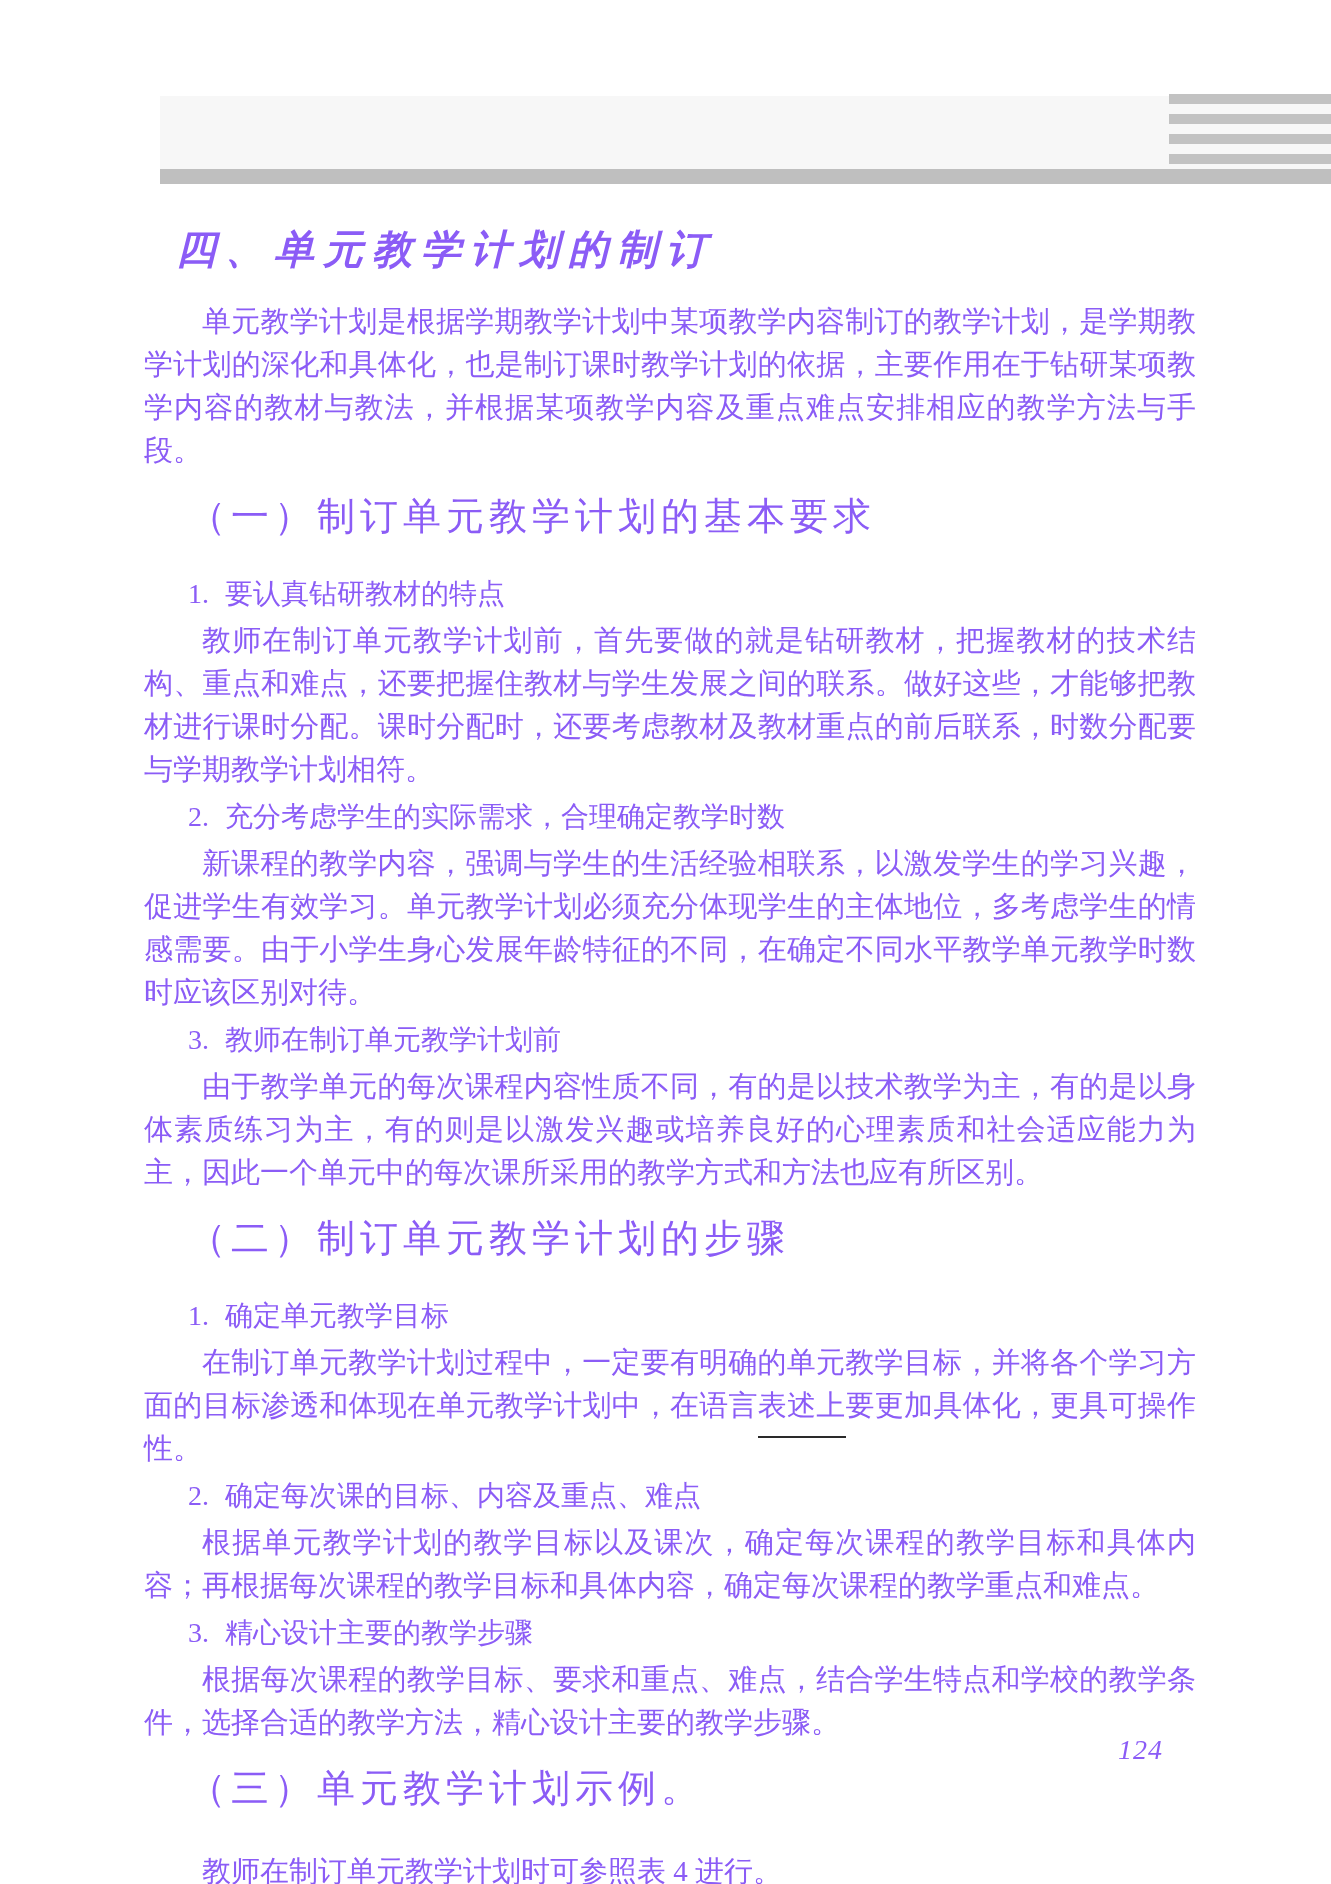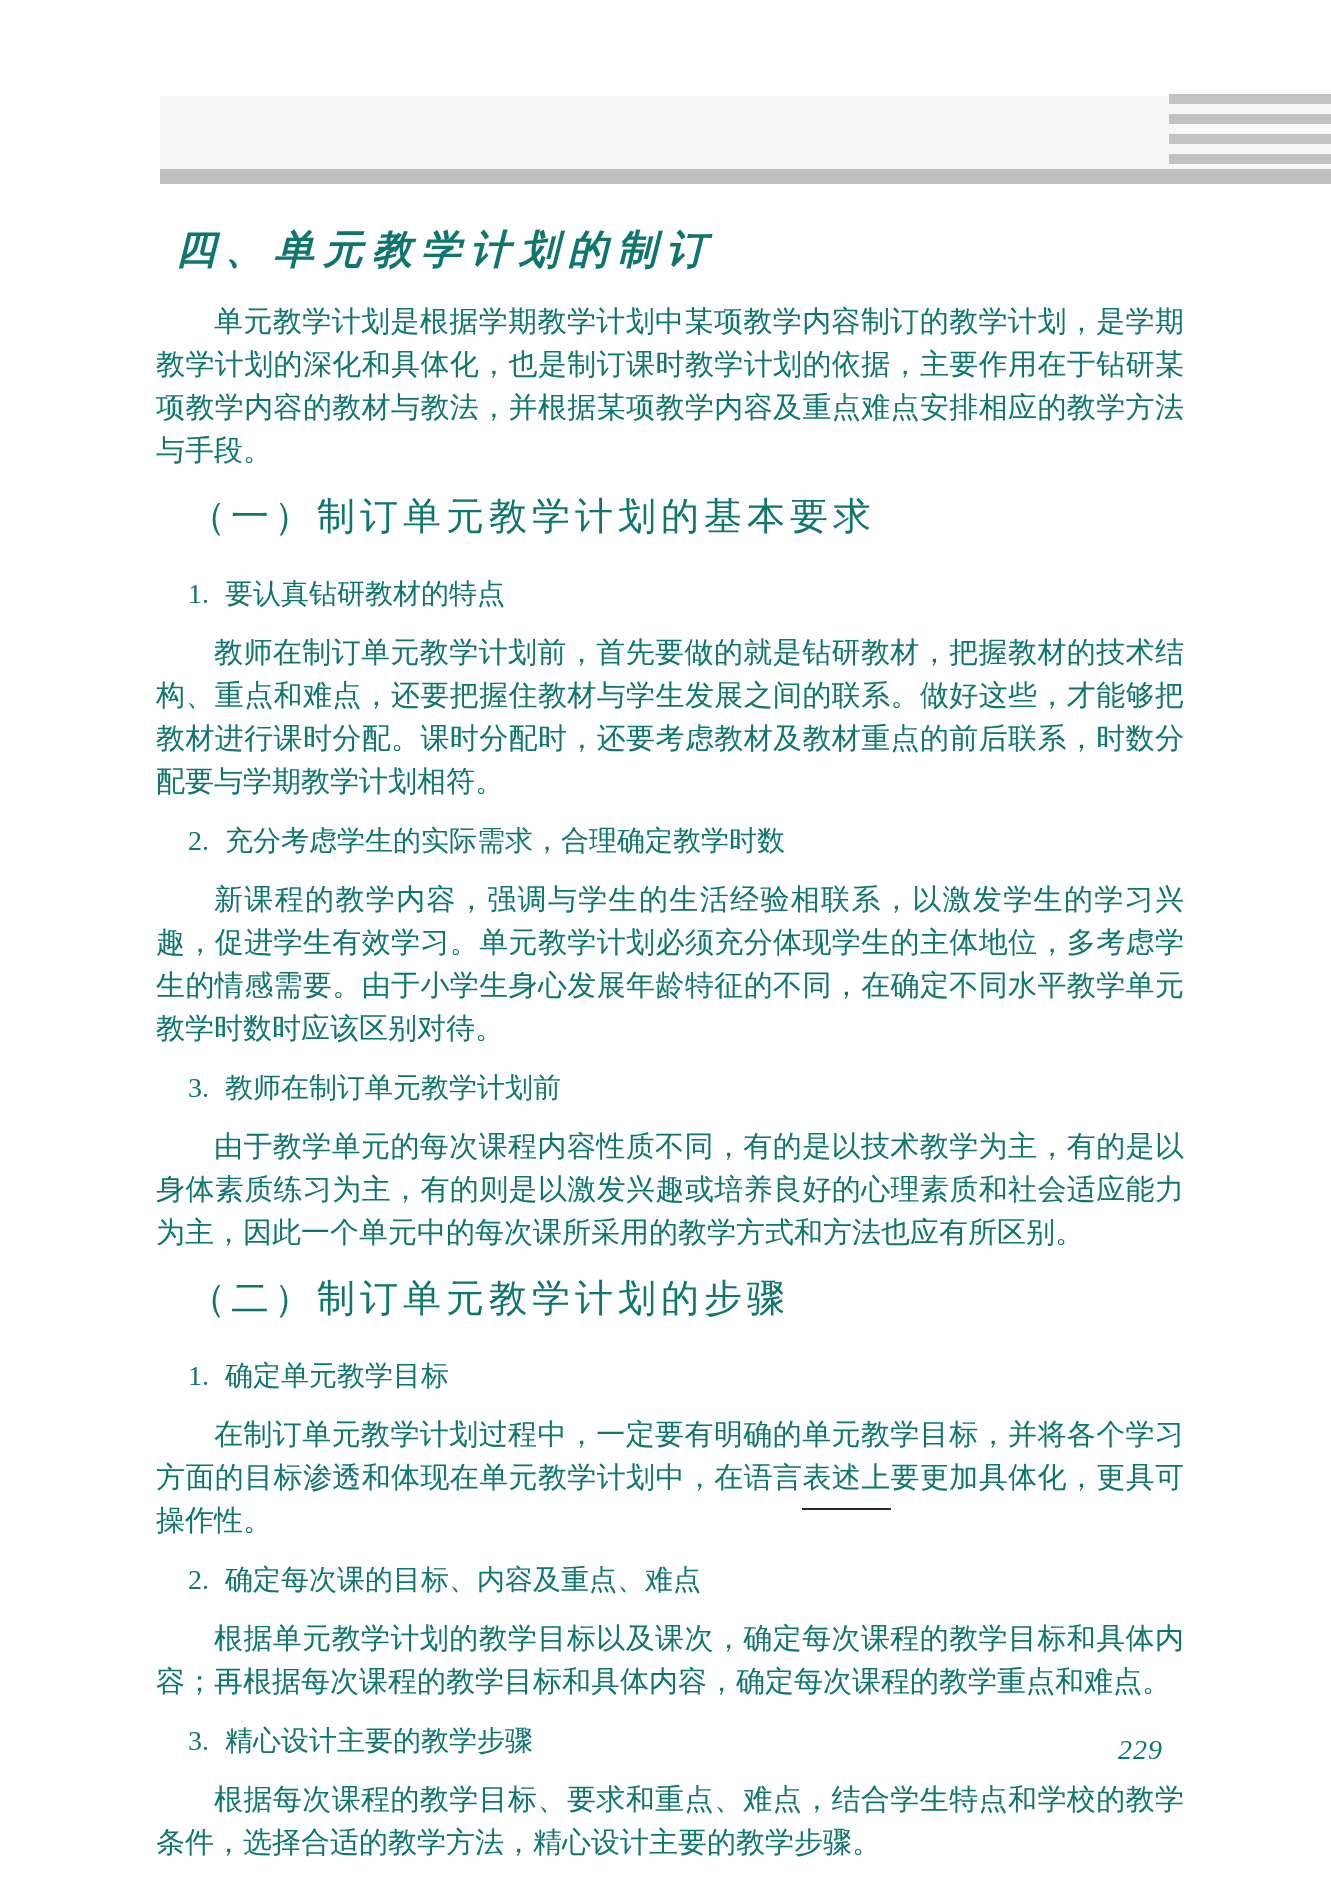--- a/index.html
+++ b/index.html
@@ -1,20 +1,20 @@
 <!DOCTYPE html>
 <html lang="zh"><head>
 <meta charset="utf-8">
 <style>
   html,body{margin:0;padding:0;background:#ffffff;}
   .page{
     position:relative;
     width:1331px;height:1884px;
     background:#ffffff;
-    color:#0f766e;
+    color:#8b5cf6;
     font-family:"Liberation Serif","DejaVu Serif",serif;
     overflow:hidden;
   }
   
   .header-band{position:absolute;left:160px;right:0;top:96px;height:73px;background:#f7f7f7;}
   .header-bar{position:absolute;left:160px;right:0;top:169px;height:15px;background:#bfbfbf;}
   .header-stripe{position:absolute;left:1169px;right:0;height:10px;background:#c2c2c2;}
   .stripe-1{top:94px;}
   .stripe-2{top:114px;}
   .stripe-3{top:134px;}
@@ -27,21 +27,21 @@
     text-align:justify;
   }
   .doc-title{
     font-size:40px;line-height:52px;
     font-weight:bold;
     letter-spacing:9px;
     padding-left:36px;
     font-style:italic; 
     margin:0 0 24px 0;
   }
-  .para{margin:16px;text-indent:2em;}
+  .para{margin:4px;text-indent:2em;}
   .kai-heading{
     margin:23px 0 34px 0;
     padding-left:48px;
     font-size:38px;
     letter-spacing:5px;
     font-weight:400;
   }
   .bold-item{
     margin:0;
     padding-left:48px;
@@ -99,15 +99,15 @@
 
     <p class="bold-item"><span class="item-label">3.</span><span>精心设计主要的教学步骤</span></p>
     <p class="para">根据每次课程的教学目标、要求和重点、难点，结合学生特点和学校的教学条件，选择合适的教学方法，精心设计主要的教学步骤。</p>
 
     <h2 class="kai-heading">（三）单元教学计划示例。</h2>
 
     <p class="para closing">教师在制订单元教学计划时可参照表 4 进行。</p>
 
   </div>
 
-  <div class="page-number">229</div>
+  <div class="page-number">124</div>
 
 </div>
 
 </body></html>

